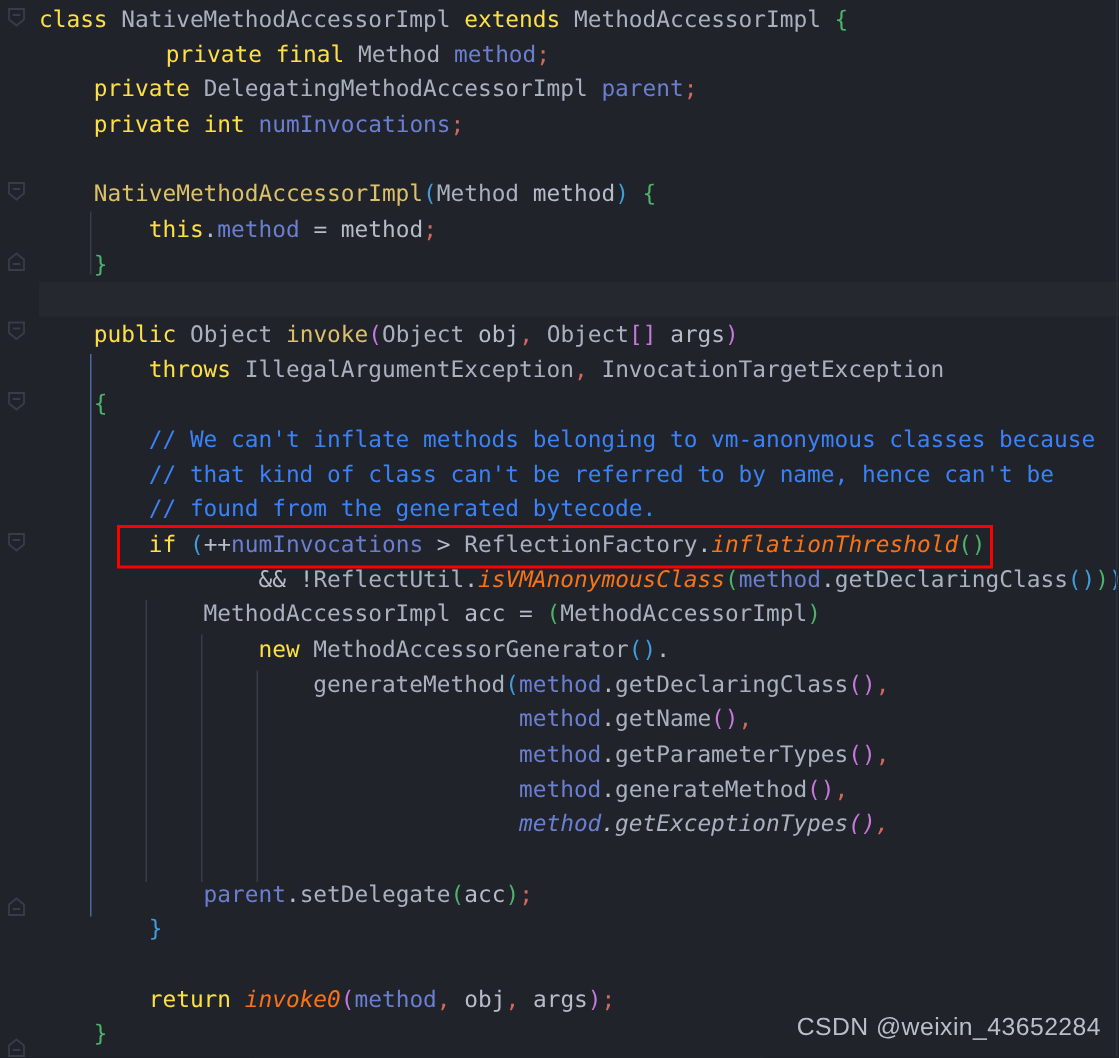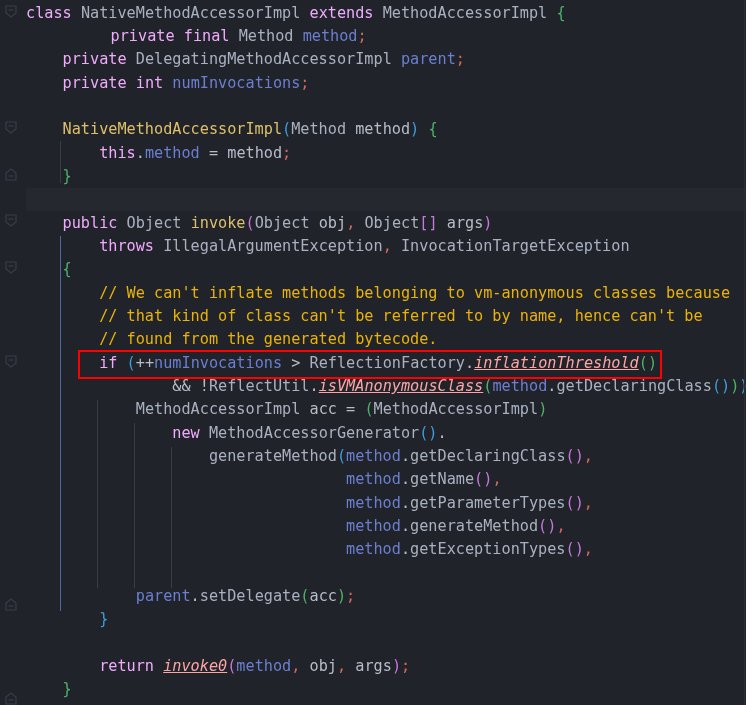--- a/index.html
+++ b/index.html
@@ -80,27 +80,27 @@
     position: absolute;
     width: 1px;
     background: #3a3d47;
     z-index: 1;
   }
   .indent-guide.active {
     background: #4b6a9b;
   }
 
   
-  .kw      { color: #f0abfc; }   
+  .kw      { color: #fde047; }   
   .typ     { color: #a9b1c0; }   
   .fld     { color: #6b7fd0; }   
   .prm     { color: #b6bdc9; }   
   .mth     { color: #dcc06a; }   
-  .mthi    { color: #fca5a5; font-style: italic; text-decoration: underline; }  
-  .cmt     { color: #eab308; }   
+  .mthi    { color: #f97316; font-style: italic; }  
+  .cmt     { color: #3b82f6; }   
   .brc     { color: #4db36a; }   
   .brc2    { color: #3f9ddd; }   
   .par     { color: #3f9ddd; }   
   .par2    { color: #4db36a; }   
   .par3    { color: #c678dd; }   
   .pun     { color: #d2695a; }   
   .op      { color: #b6bdc9; }   
 
   
   .annot-box {
@@ -241,31 +241,32 @@
     <div class="line" style="top:422px;padding-left:32px;"><span class="txt">                <span class="kw">new</span> <span class="typ">MethodAccessorGenerator</span><span class="par">()</span><span class="op">.</span></span></div>
 
     <div class="line" style="top:445px;"><span class="txt">                    <span class="typ">generateMethod</span><span class="par">(</span><span class="fld">method</span><span class="op">.</span><span class="typ">getDeclaringClass</span><span class="par3">()</span><span class="pun">,</span></span></div>
 
     <div class="line" style="top:468px;"><span class="txt">                                   <span class="fld">method</span><span class="op">.</span><span class="typ">getName</span><span class="par3">()</span><span class="pun">,</span></span></div>
 
     <div class="line" style="top:492px;"><span class="txt">                                   <span class="fld">method</span><span class="op">.</span><span class="typ">getParameterTypes</span><span class="par3">()</span><span class="pun">,</span></span></div>
 
     <div class="line" style="top:515px;"><span class="txt">                                   <span class="fld">method</span><span class="op">.</span><span class="typ">generateMethod</span><span class="par3">()</span><span class="pun">,</span></span></div>
 
-    <div class="line" style="top:538px;"><span class="txt">                                   <span class="fld">method</span><span class="op">.</span><span class="typ">getExceptionTypes</span><span class="par3">()</span><span class="pun">,</span></span></div>
+    <div class="line" style="top:538px;font-style:italic;"><span class="txt">                                   <span class="fld">method</span><span class="op">.</span><span class="typ">getExceptionTypes</span><span class="par3">()</span><span class="pun">,</span></span></div>
 
 
     <div class="line" style="top:585px;"><span class="txt">            <span class="fld">parent</span><span class="op">.</span><span class="typ">setDelegate</span><span class="par2">(</span><span class="prm">acc</span><span class="par2">)</span><span class="pun">;</span></span></div>
 
     <div class="line" style="top:608px;"><span class="txt">        <span class="brc2">}</span></span></div>
 
     <div class="line" style="top:632px;"><span class="txt"> </span></div>
 
     <div class="line" style="top:655px;"><span class="txt">        <span class="kw">return</span> <span class="mthi">invoke0</span><span class="par3">(</span><span class="fld">method</span><span class="pun">,</span> <span class="prm">obj</span><span class="pun">,</span> <span class="prm">args</span><span class="par3">)</span><span class="pun">;</span></span></div>
 
     <div class="line" style="top:678px;"><span class="txt">    <span class="brc">}</span></span></div>
 
   </div>
 
   <div class="annot-box" style="left:78px; top:350px; width:580px; height:25px;"></div>
 
+  <div class="watermark">CSDN @weixin_43652284</div>
 
 </div>
 
 </body></html>

